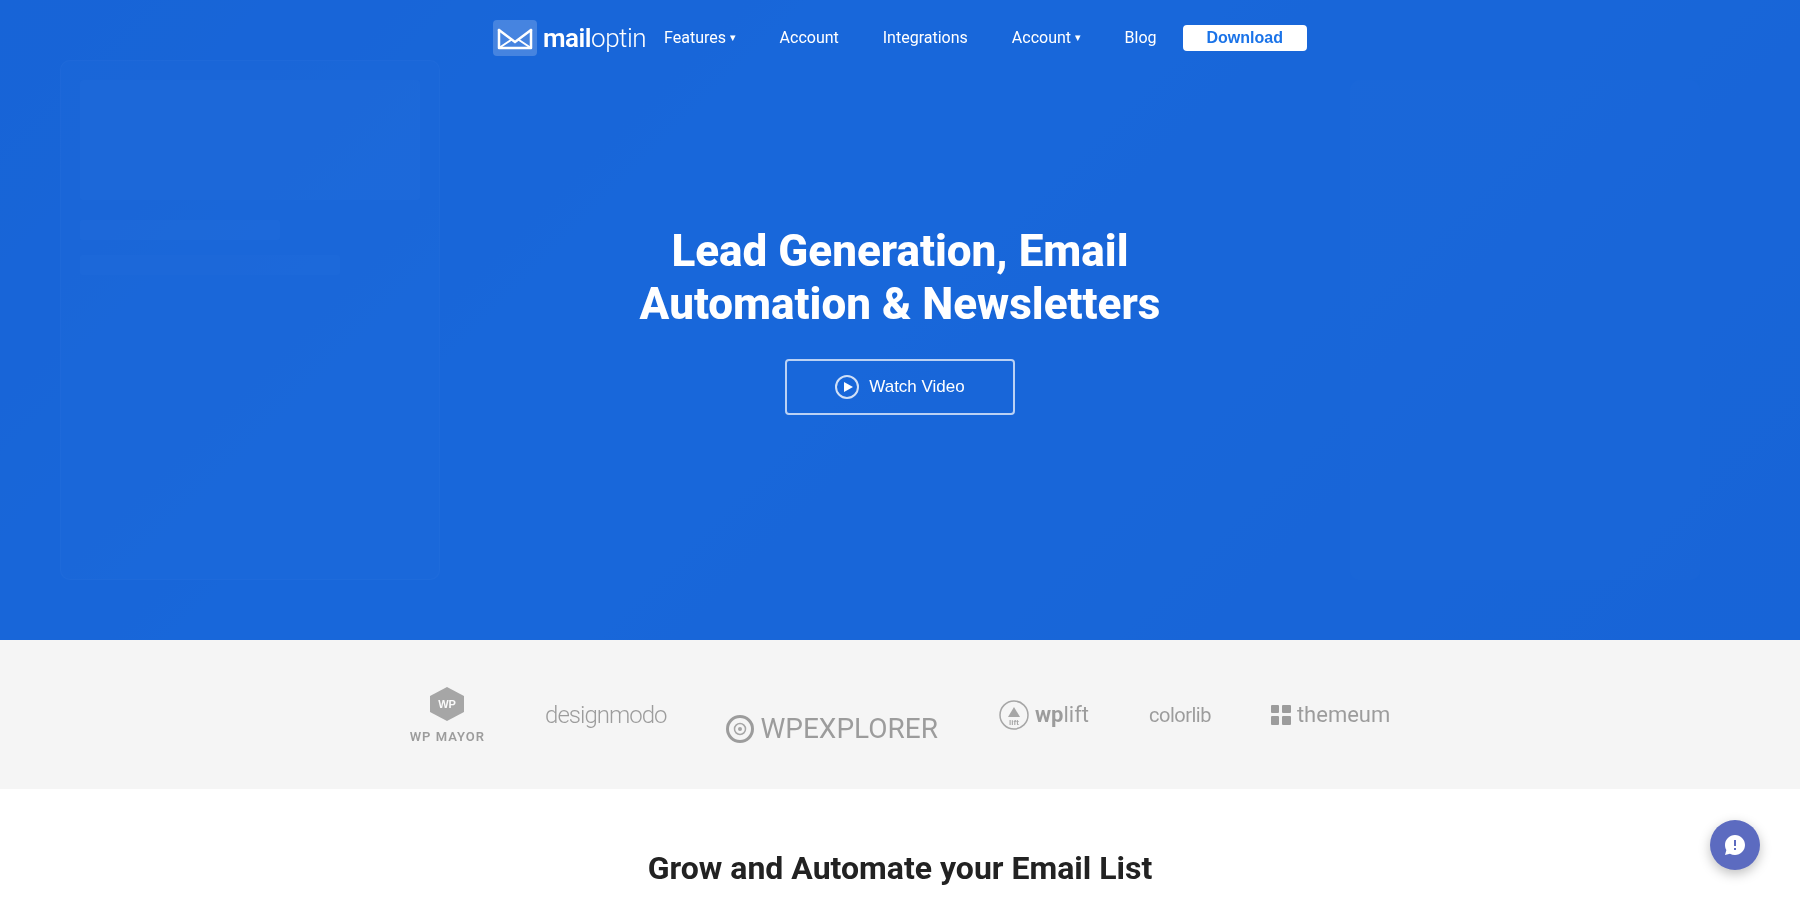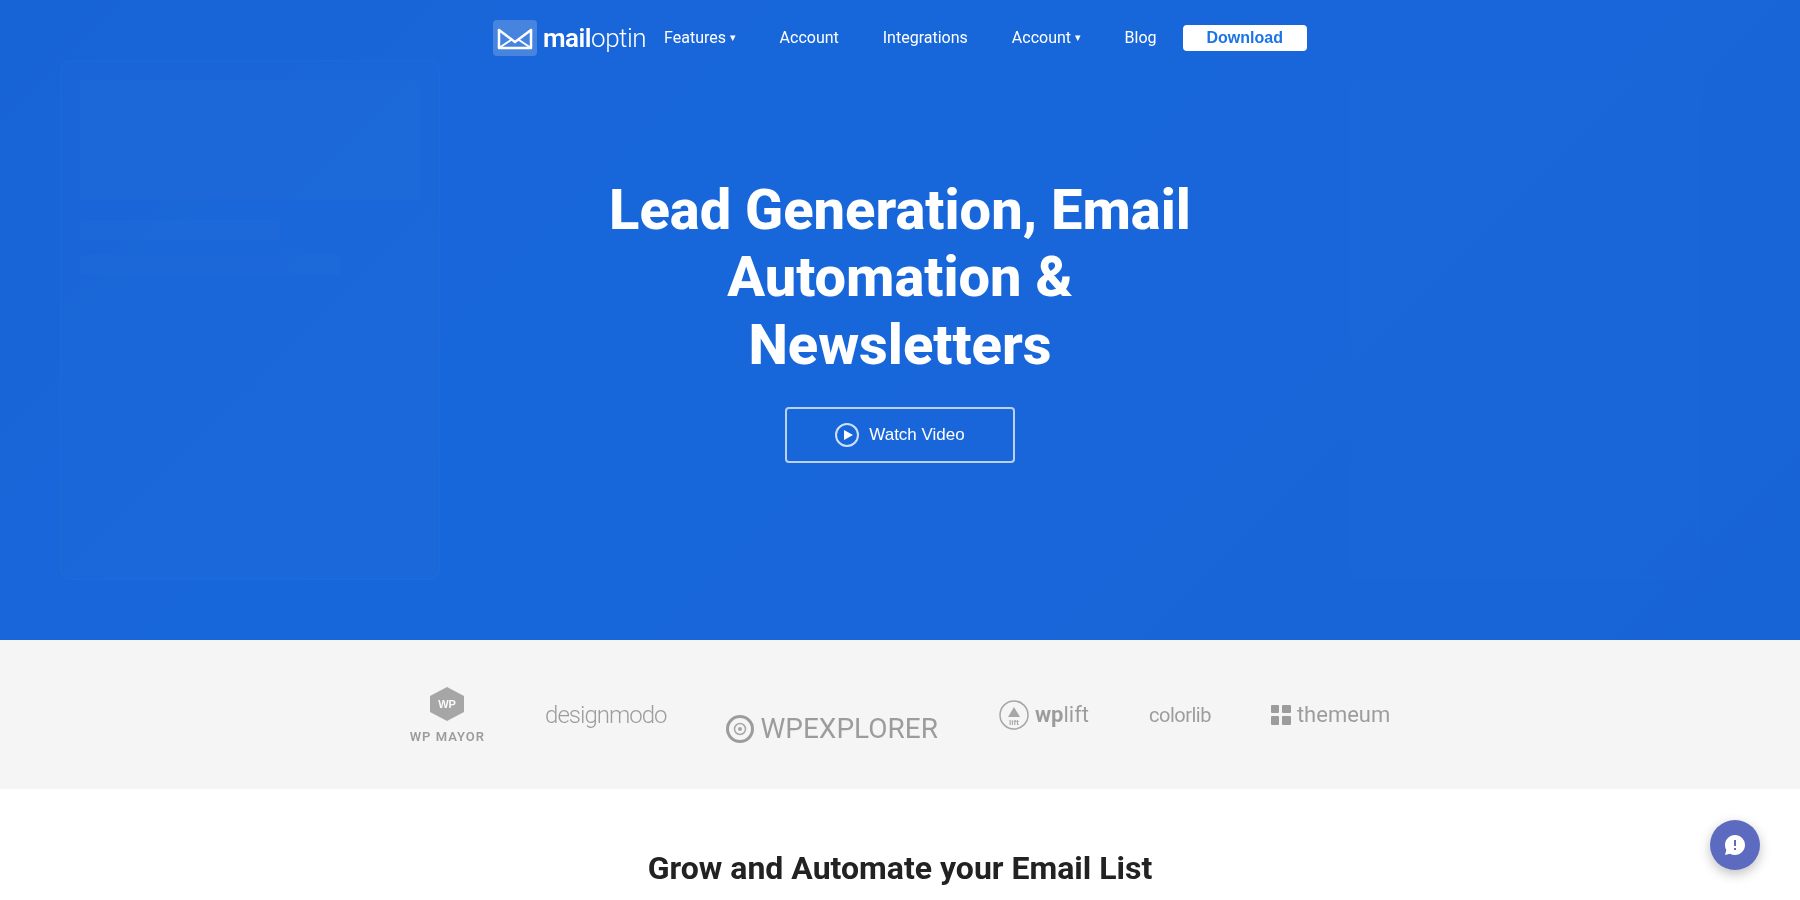--- a/index.html
+++ b/index.html
@@ -93,21 +93,21 @@
     }
 
     .hero-content {
       position: relative;
       z-index: 2;
       text-align: center;
       max-width: 700px;
       padding: 0 20px;
     }
     .hero-title {
-      font-size: 56px;
+      font-size: 44px;
       font-weight: 800;
       color: #fff;
       line-height: 1.2;
       margin-bottom: 28px;
     }
     .hero-subtitle {
       font-size: 18px;
       color: rgba(255,255,255,0.92);
       line-height: 1.7;
       margin-bottom: 42px;

